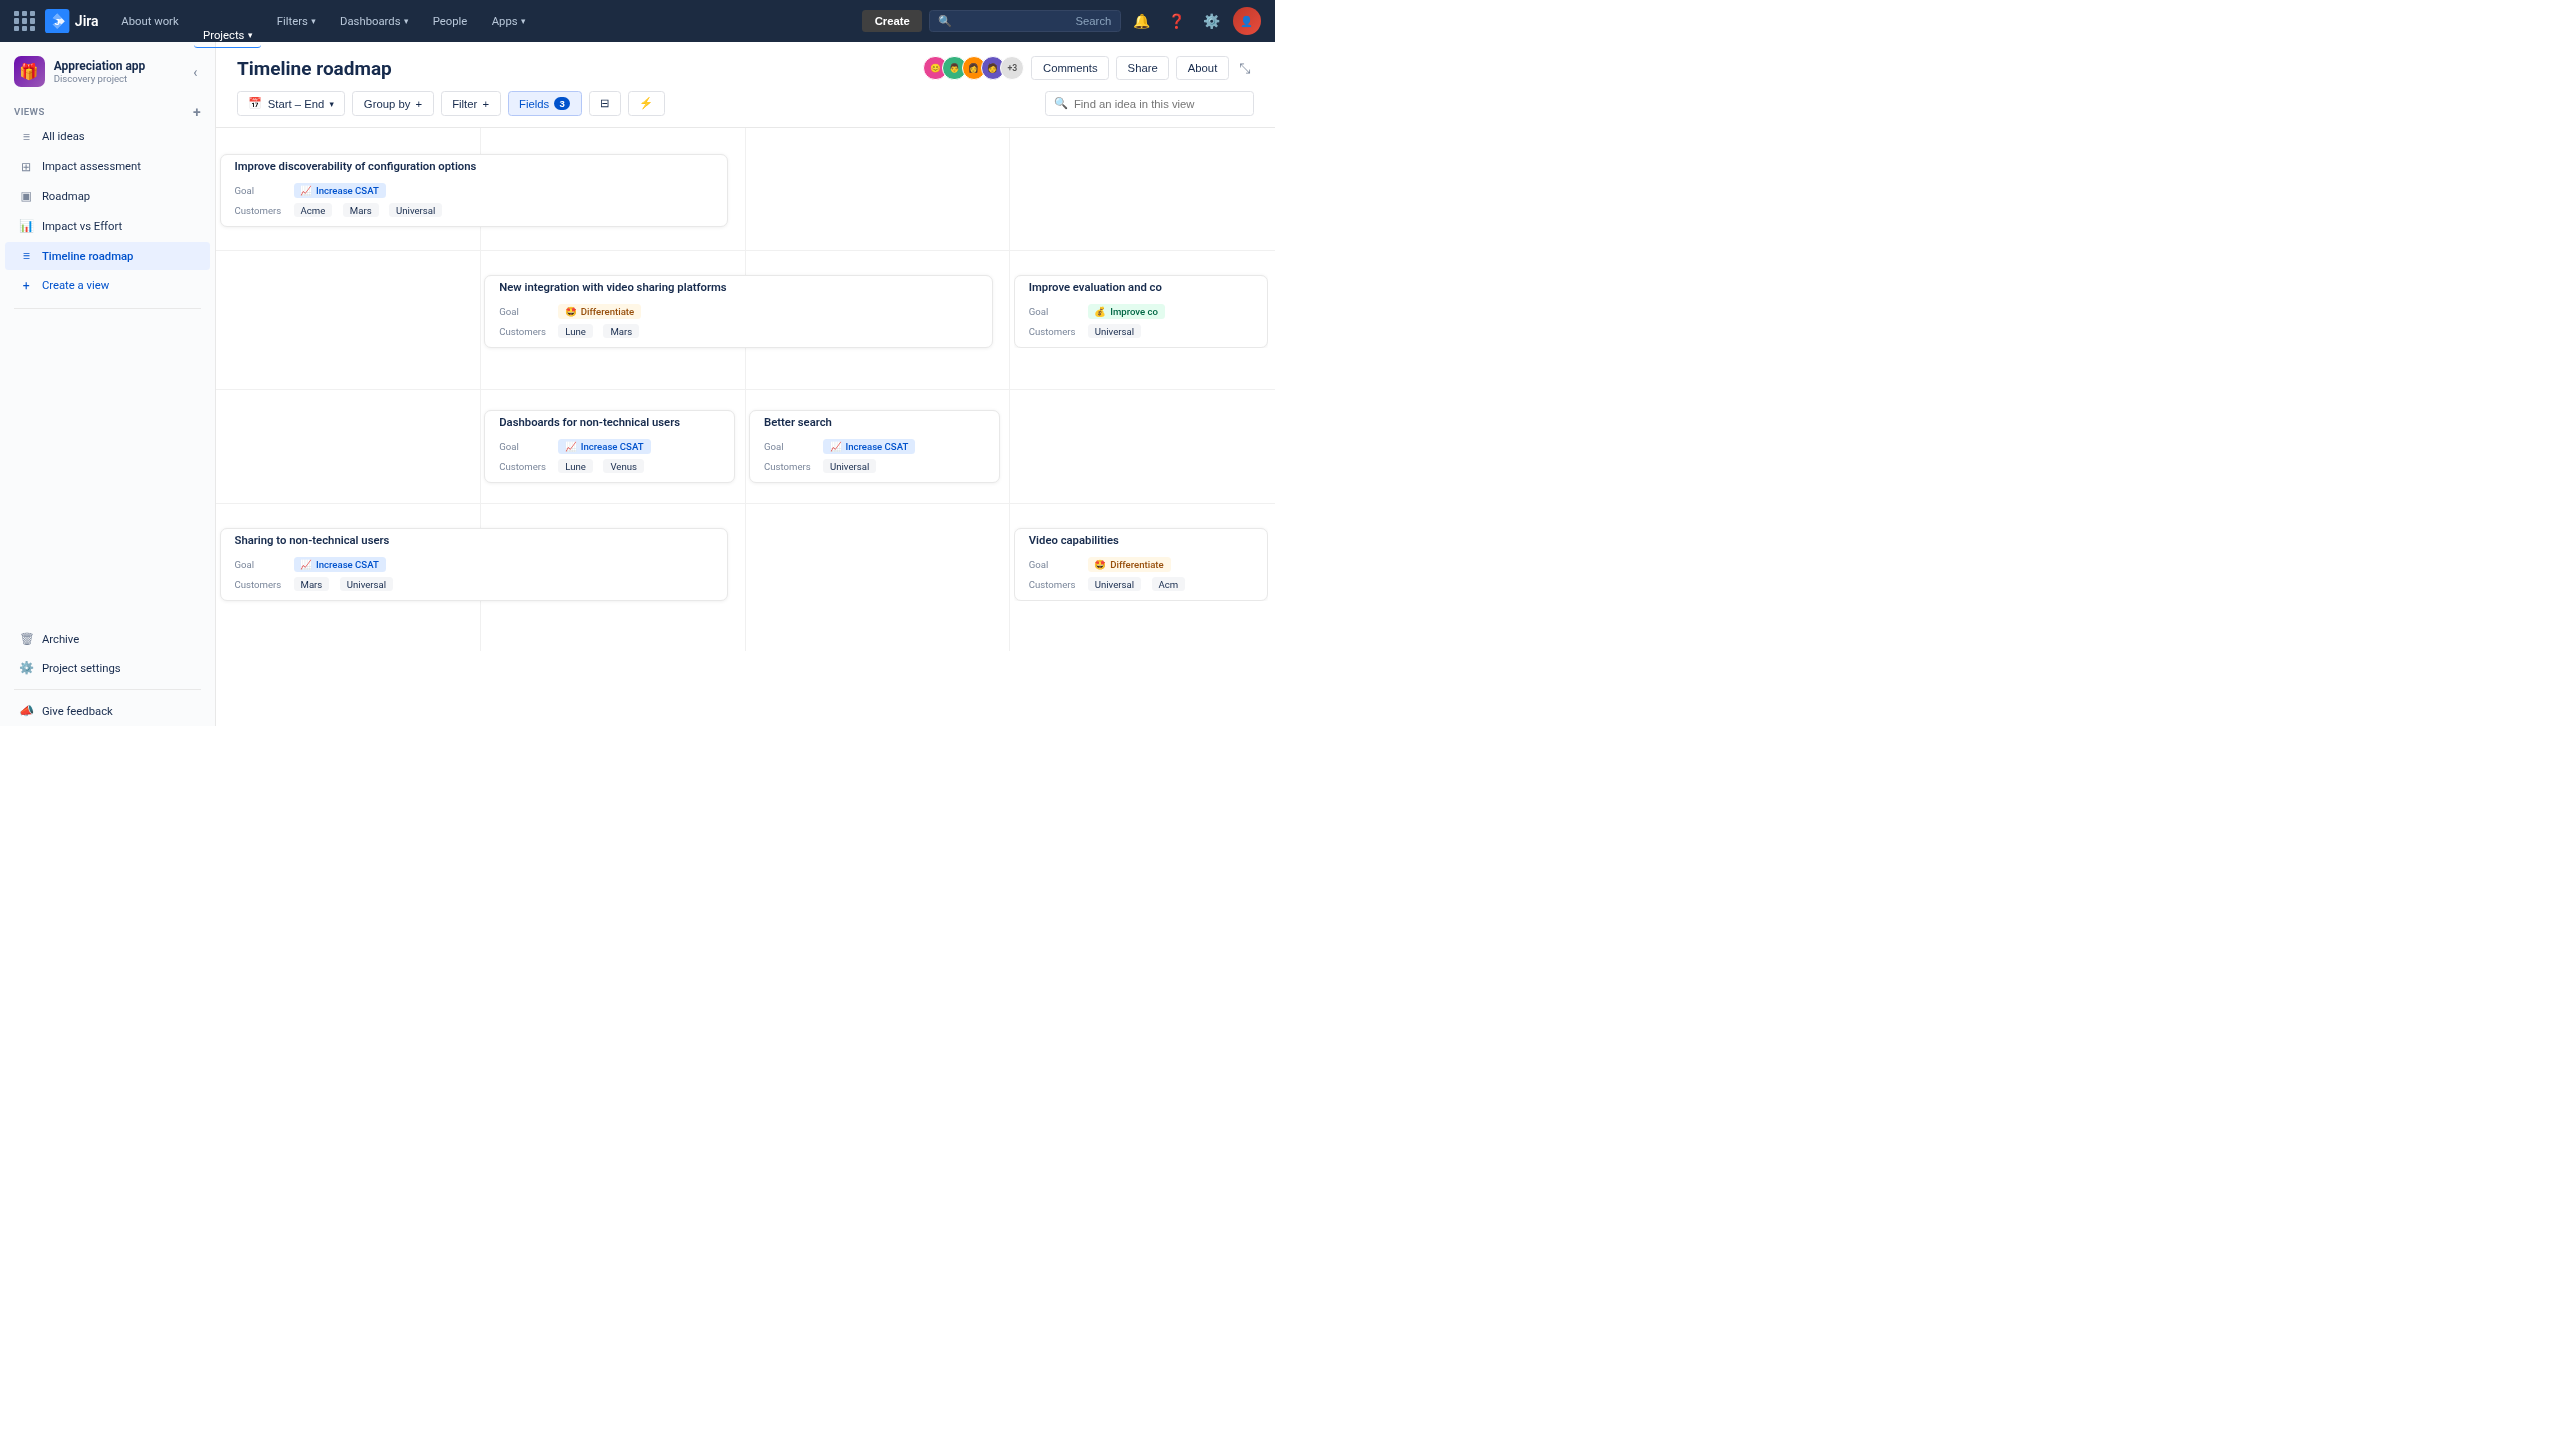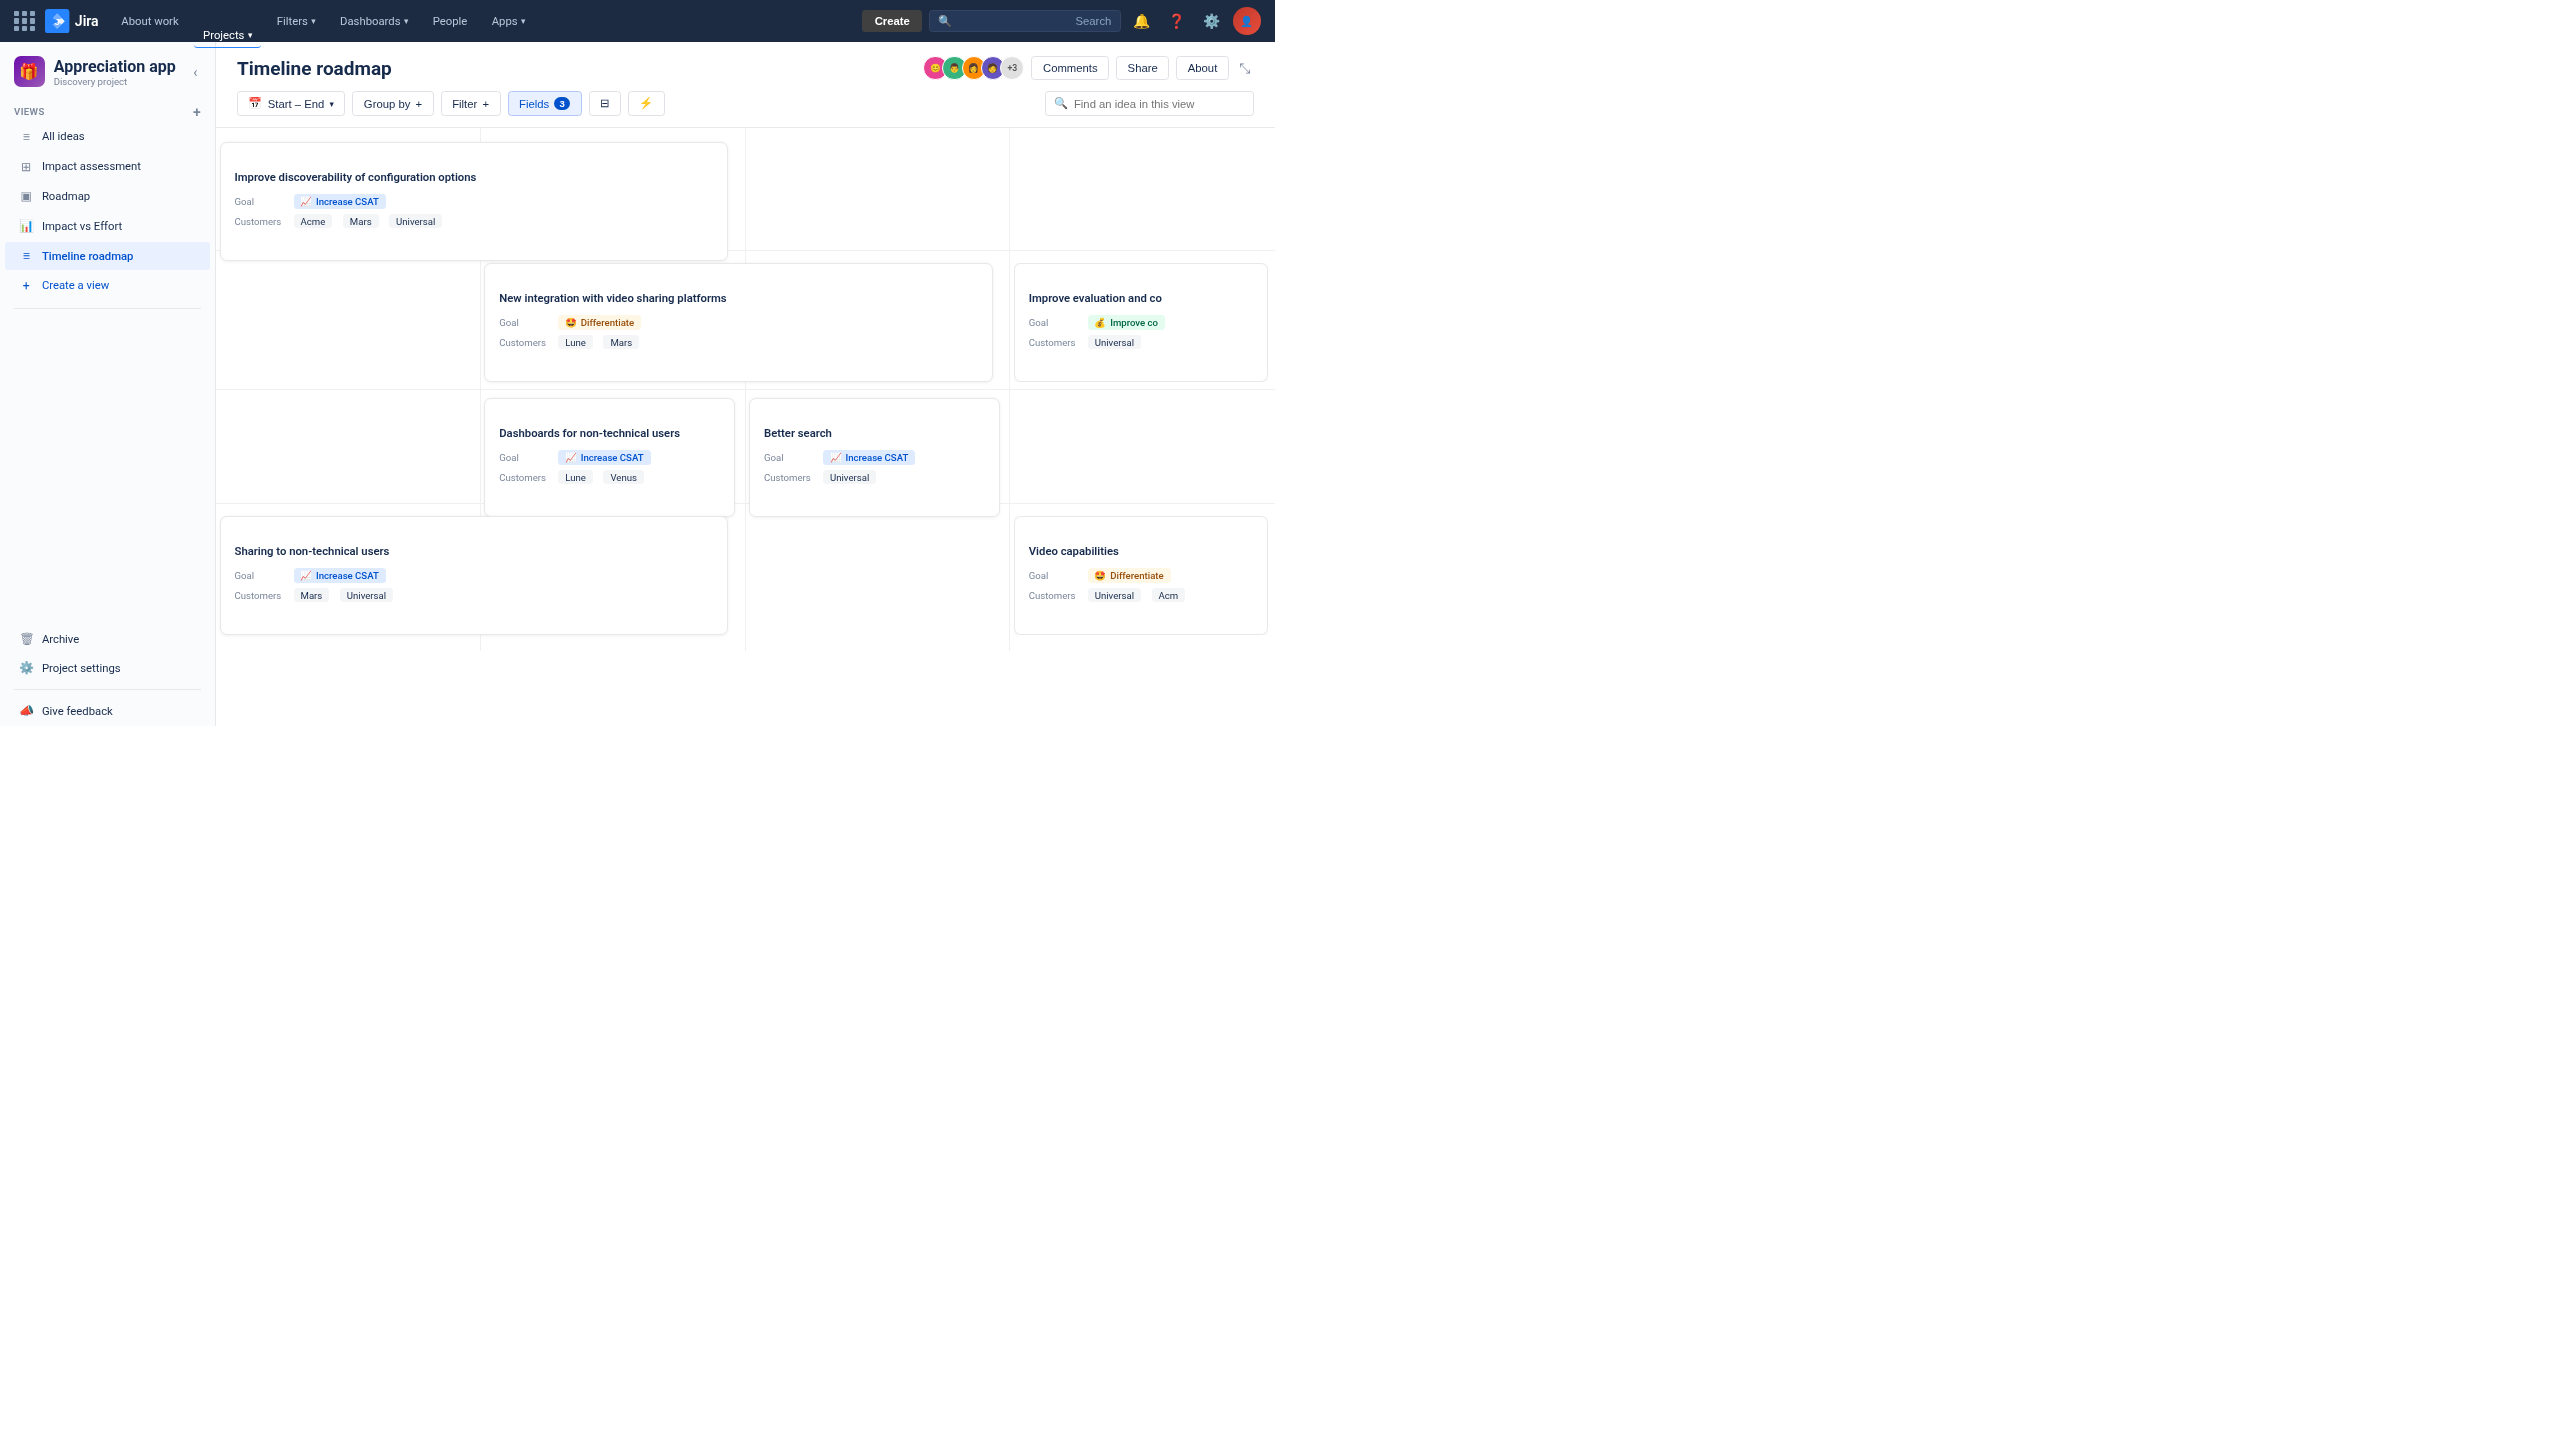--- a/index.html
+++ b/index.html
@@ -134,21 +134,21 @@
     .project-icon {
       width: 31px; height: 31px;
       border-radius: 7px;
       background: linear-gradient(135deg, #6a0dad, #9b59b6);
       display: flex;
       align-items: center;
       justify-content: center;
       font-size: 15.7px;
     }
     .project-info { flex: 1; }
-    .project-name { font-size: 16px; font-weight: 700; color: #172b4d; }
+    .project-name { font-size: 12px; font-weight: 700; color: #172b4d; }
     .project-type { font-size: 9.6px; color: #7a869a; }
     .sidebar-collapse-btn {
       color: #7a869a;
       cursor: pointer;
       font-size: 14px;
       padding: 3.5px;
     }
 
     .sidebar-section-label {
       padding: 10.5px 14px 3.5px;
@@ -336,23 +336,24 @@
       padding: 8.7px 14px;
       font-size: 11.3px;
       font-weight: 600;
       color: #7a869a;
       border-right: 0.9px solid #e8e8e8;
     }
     .idea-card {
       background: white;
       border: 0.9px solid #e8e8e8;
       border-radius: 7px;
-      padding: 27px 14px;
+      padding: 4px 14px;
       cursor: pointer;
       box-shadow: 0 0.9px 3.5px rgba(0,0,0,0.06);
+      margin-top: 12px;
     }
     .card-title {
       font-size: 11.3px;
       font-weight: 600;
       color: #172b4d;
       margin-bottom: 8.7px;
       line-height: 1.4;
     }
     .card-field {
       display: flex;

